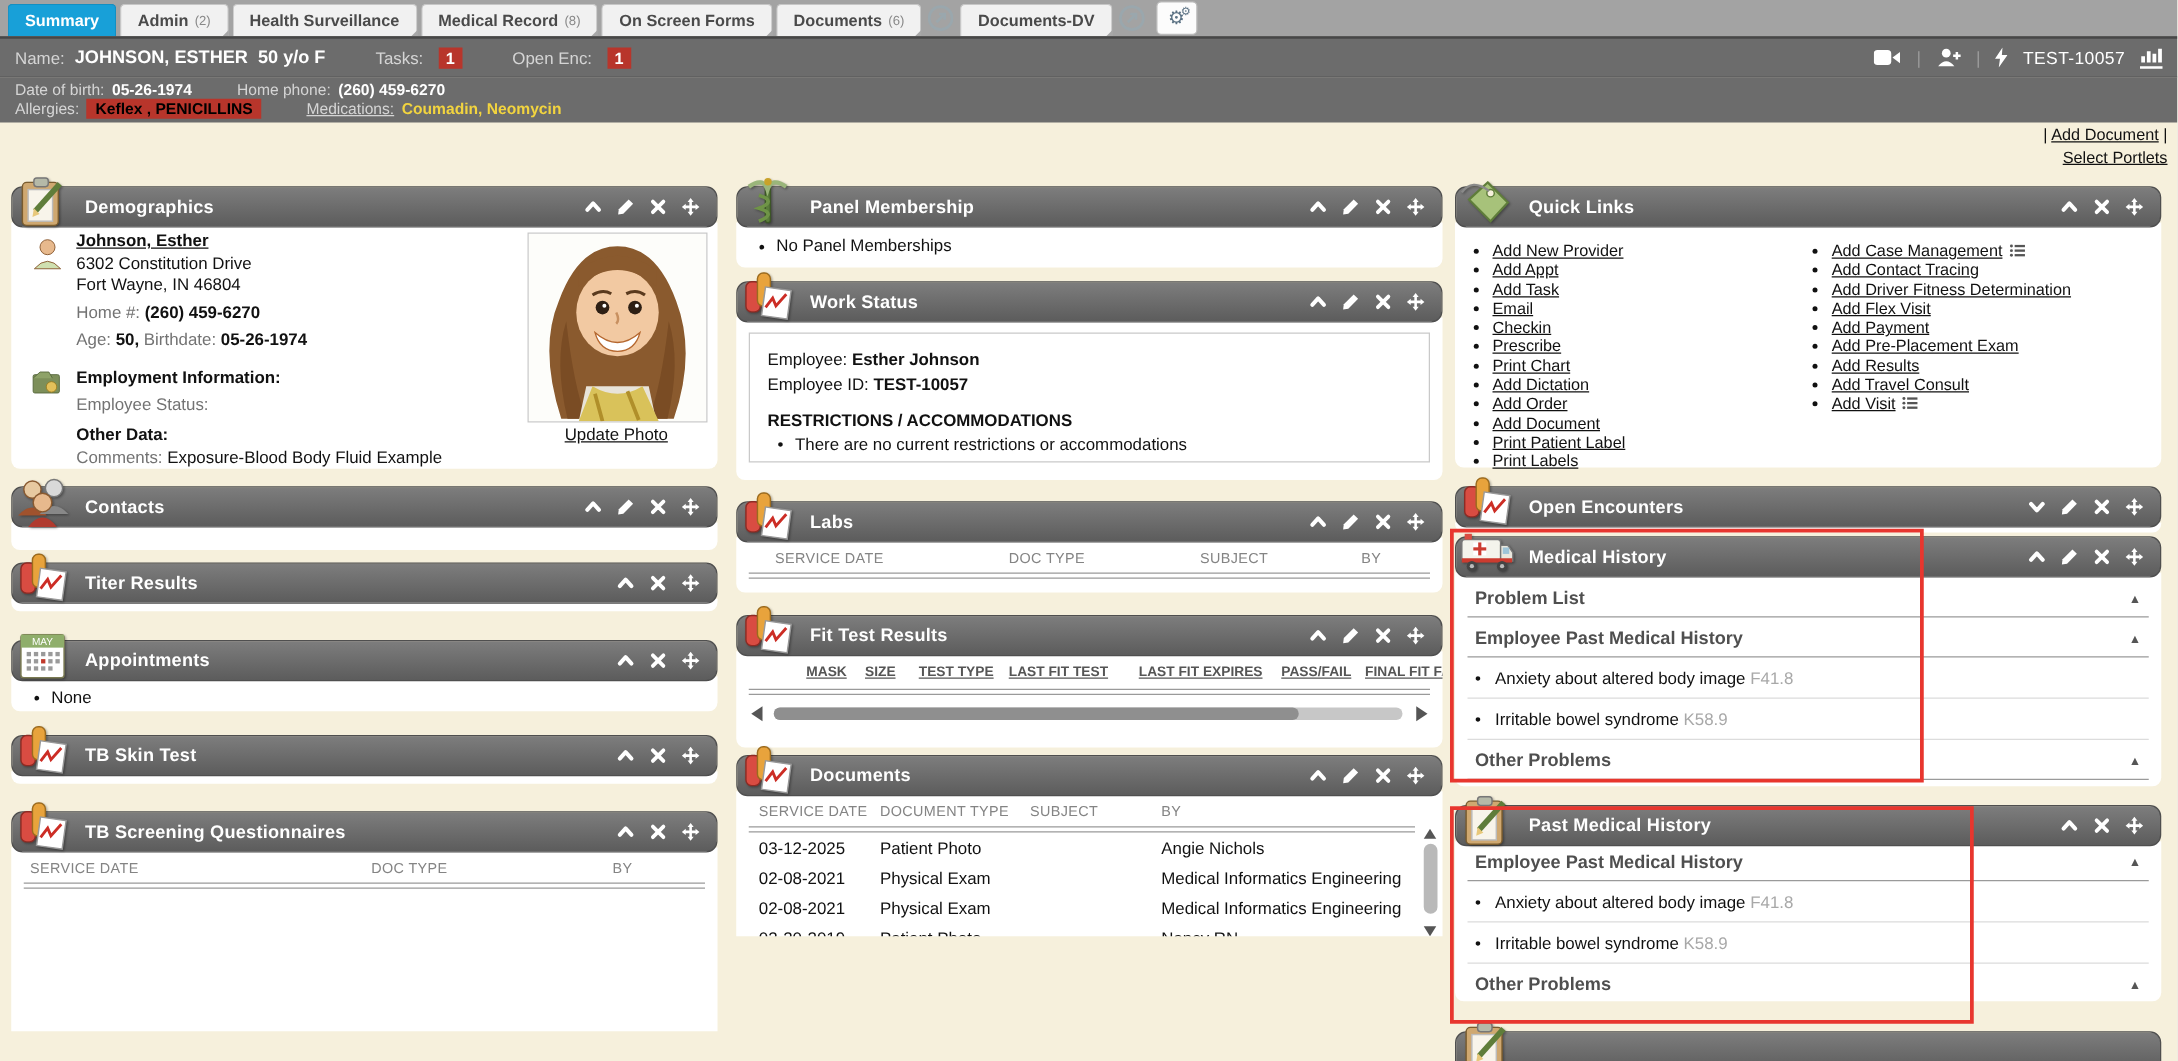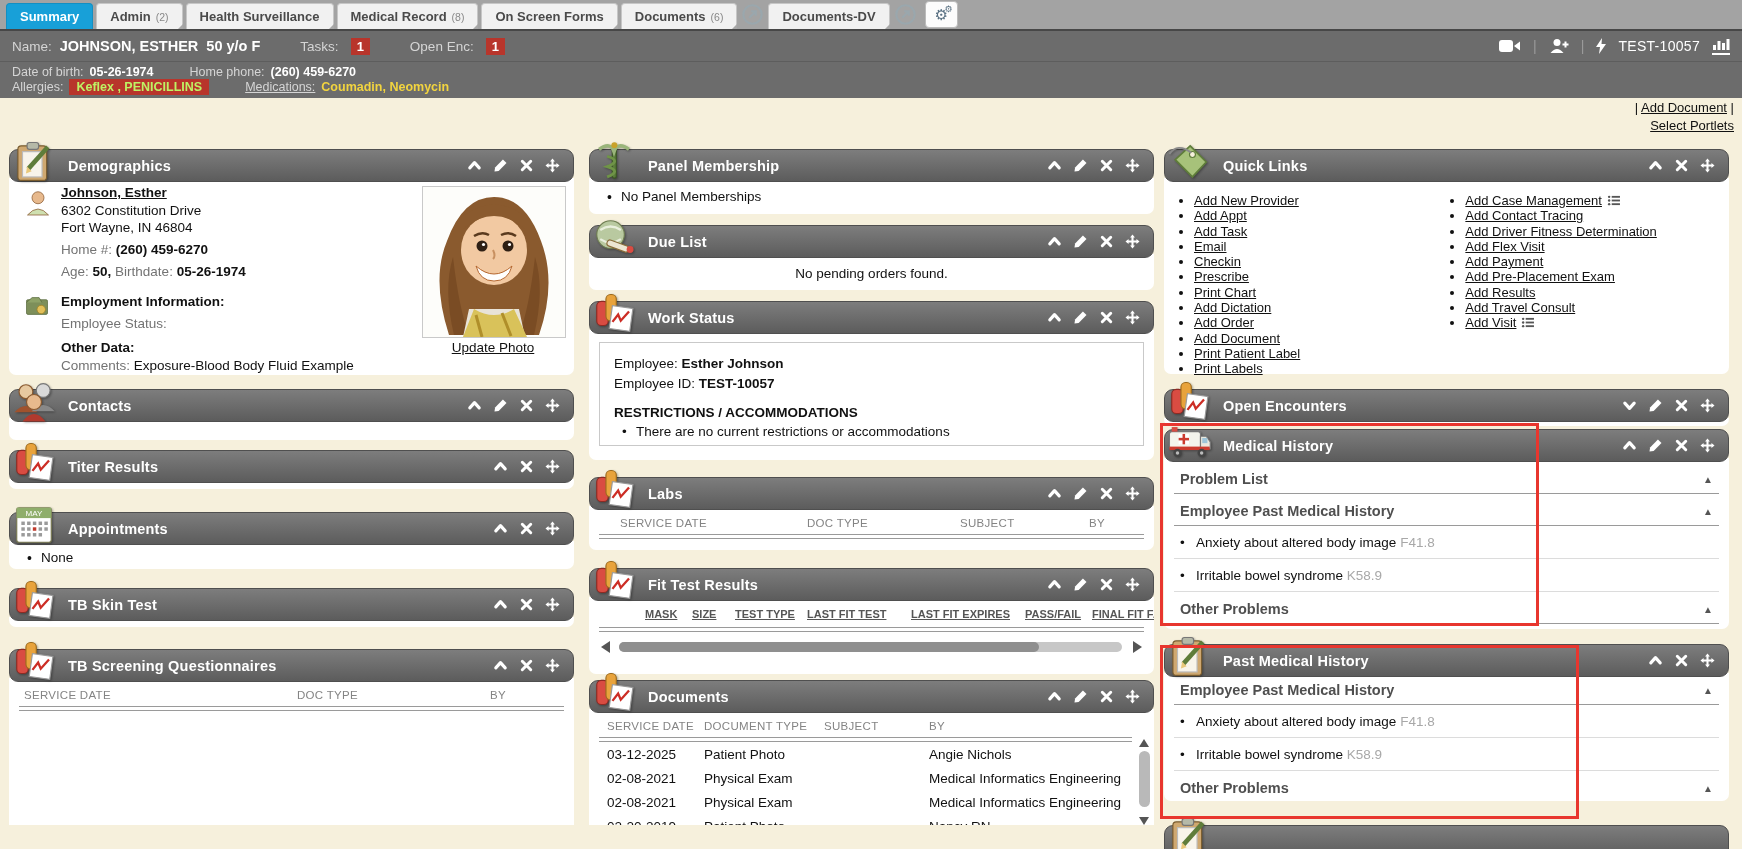--- a/index.html
+++ b/index.html
@@ -23,21 +23,21 @@
   .badge{background:#b8352b;color:#fff;font-weight:700;padding:1px 6px;font-size:13px;margin-left:4px;}
   .gap24{width:24px;}
   .bar1-right{margin-left:auto;display:flex;align-items:center;gap:12px;}
   .sepbar{color:#9a9a9a;font-size:14px;}
   .pid{color:#fff;font-size:14px;letter-spacing:.3px;}
   .chartlink{border-bottom:2px solid #fff;padding-bottom:2px;display:flex;}
 
   .bar2{position:absolute;top:62px;left:0;right:0;height:36px;background:#6c6c6c;color:#d5d5d5;font-size:12.5px;padding:2px 12px;box-sizing:border-box;display:flex;flex-direction:column;justify-content:space-evenly;}
   .bar2 .line{display:flex;align-items:center;gap:6px;}
   .bar2 .strong{color:#fff;font-weight:700;}
-  .chip{background:#b8352b;color:#bef264;font-weight:700;padding:1px 7px;}
+  .chip{background:#b8352b;color:#000000;font-weight:700;padding:1px 7px;}
   .medlabel{text-decoration:underline;}
   .meds{color:#f2d43f;font-weight:700;}
 
   .toplinks{position:absolute;top:99px;right:8px;text-align:right;font-size:13px;color:#111;line-height:18px;}
   .toplinks .lnk{text-decoration:underline;cursor:pointer;}
 
   
   .col{position:absolute;top:149px;}
   .col-l{left:9px;width:565px;}
   .col-m{left:589px;width:565px;}
@@ -552,45 +552,20 @@
           <svg class="pbtn">
               <use href="#b-move"></use>
             </svg>
         </span>
       </div>
       <div class="pbody" style="height:36px;">
           <div class="bullet" style="padding-top:7px;">No Panel Memberships</div>
         </div>
     </div>
 
-    <div class="portlet mb11">
-      <span class="picon"><svg>
-            <use href="#i-due"></use>
-          </svg></span>
-      <div class="phdr">
-        <span>Due List</span>
-        <span class="pbtns">
-          <svg class="pbtn">
-              <use href="#b-up"></use>
-            </svg>
-          <svg class="pbtn">
-              <use href="#b-pencil"></use>
-            </svg>
-          <svg class="pbtn">
-              <use href="#b-x"></use>
-            </svg>
-          <svg class="pbtn">
-              <use href="#b-move"></use>
-            </svg>
-        </span>
-      </div>
-      <div class="pbody" style="height:36px;">
-          <div class="centertext" style="padding-top:8px;">No pending orders found.</div>
-        </div>
-    </div>
 
     <div class="portlet mb17">
       <span class="picon"><svg>
             <use href="#i-tubes"></use>
           </svg></span>
       <div class="phdr">
         <span>Work Status</span>
         <span class="pbtns">
           <svg class="pbtn">
               <use href="#b-up"></use>

